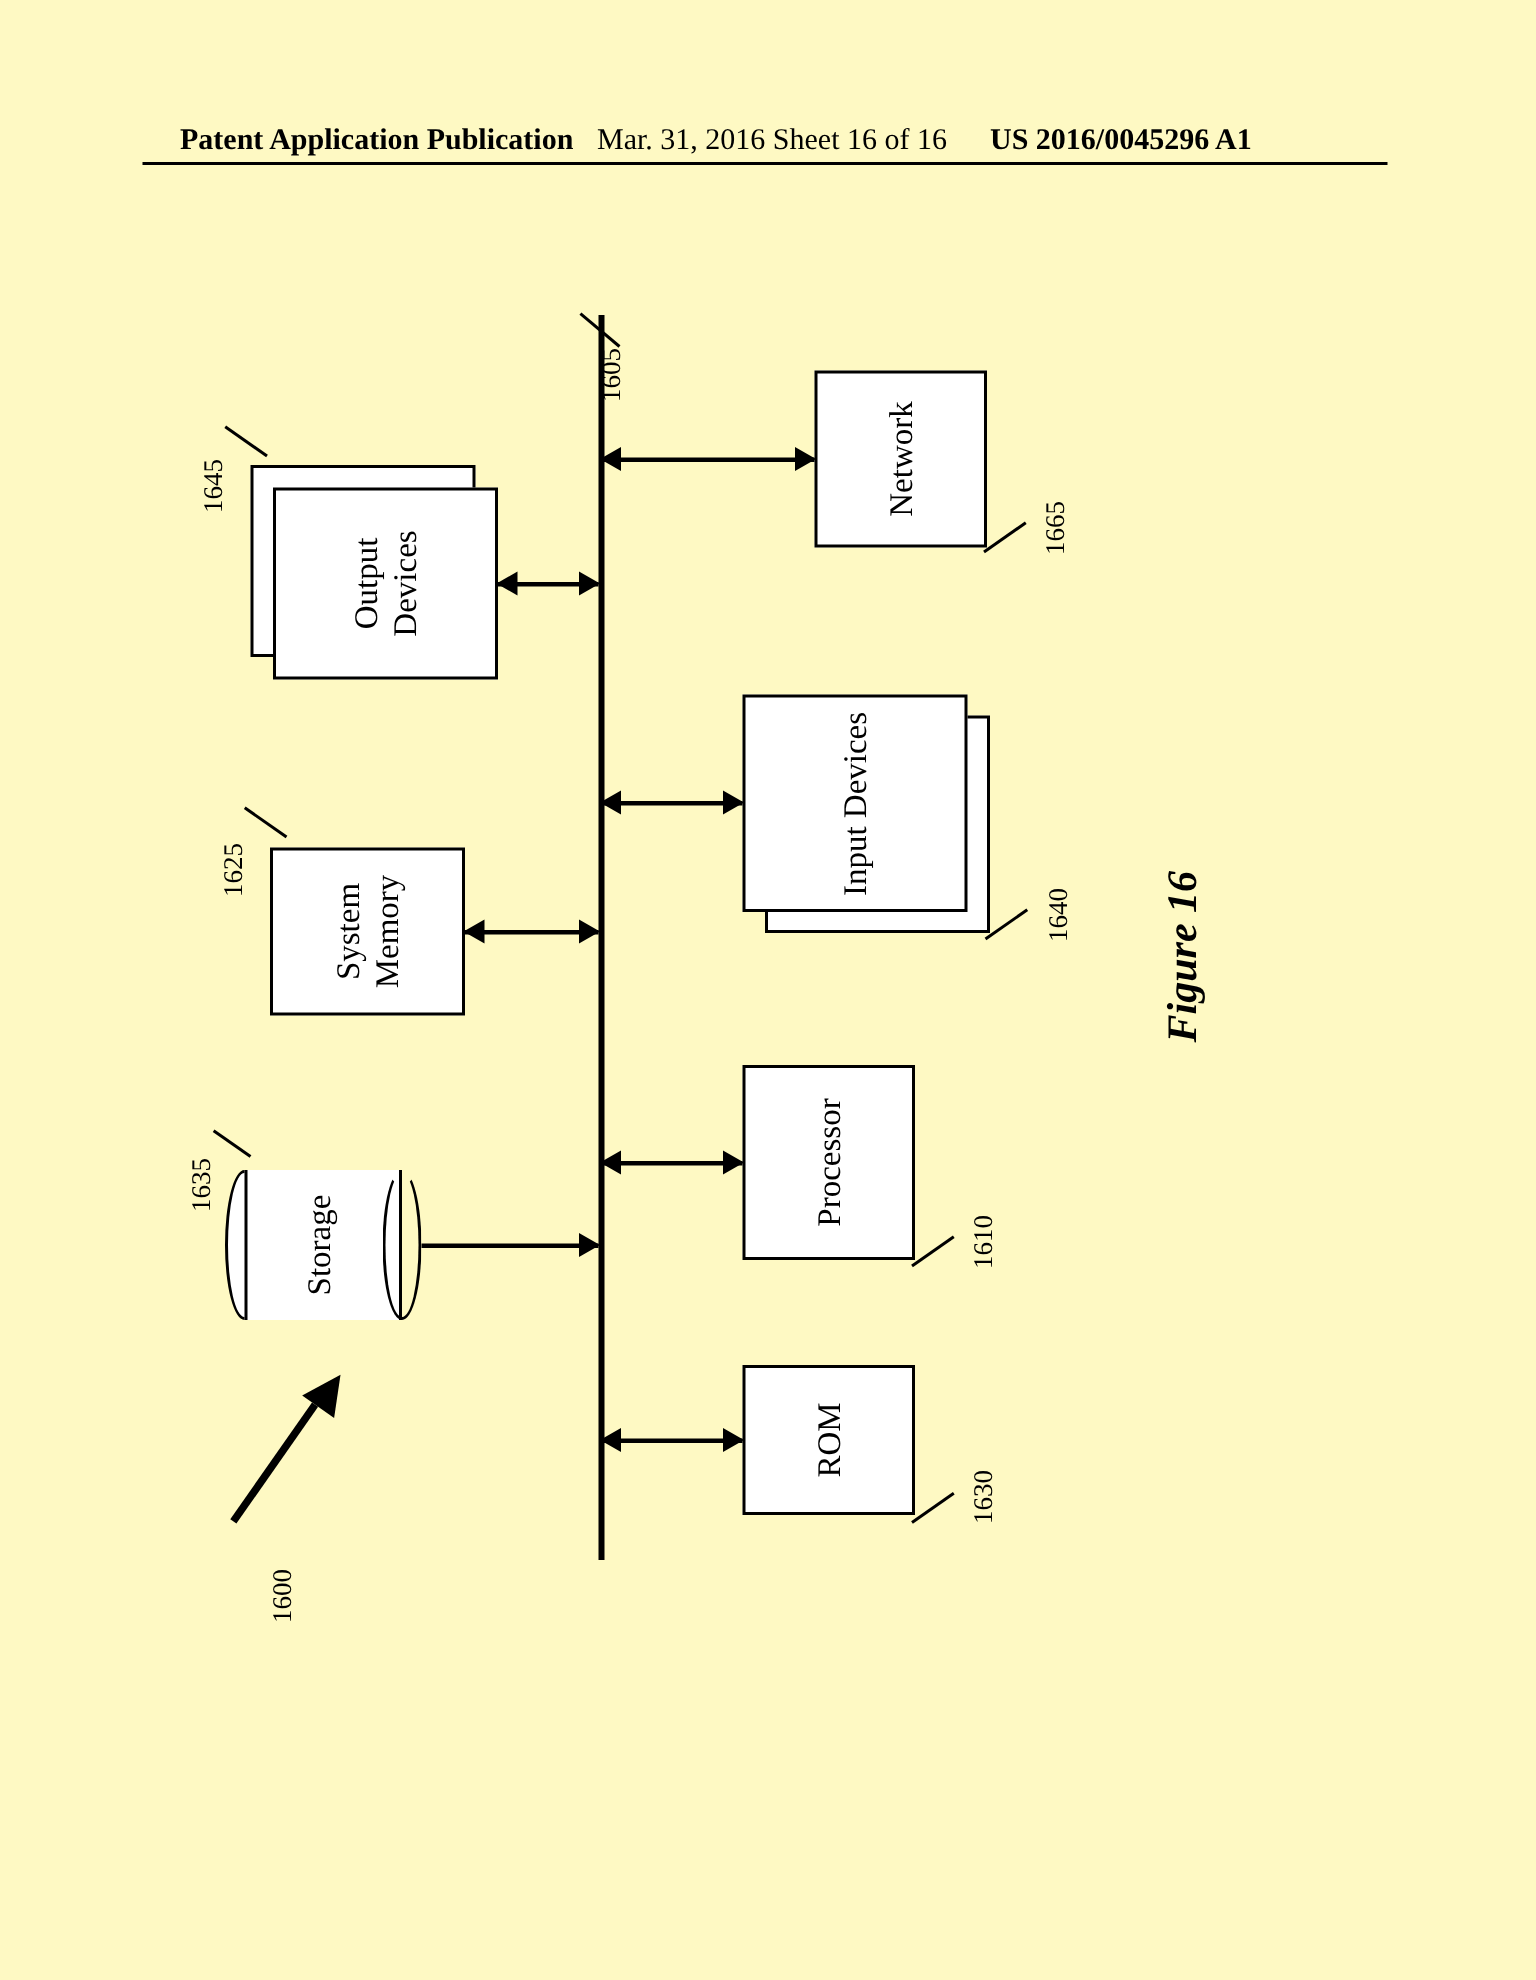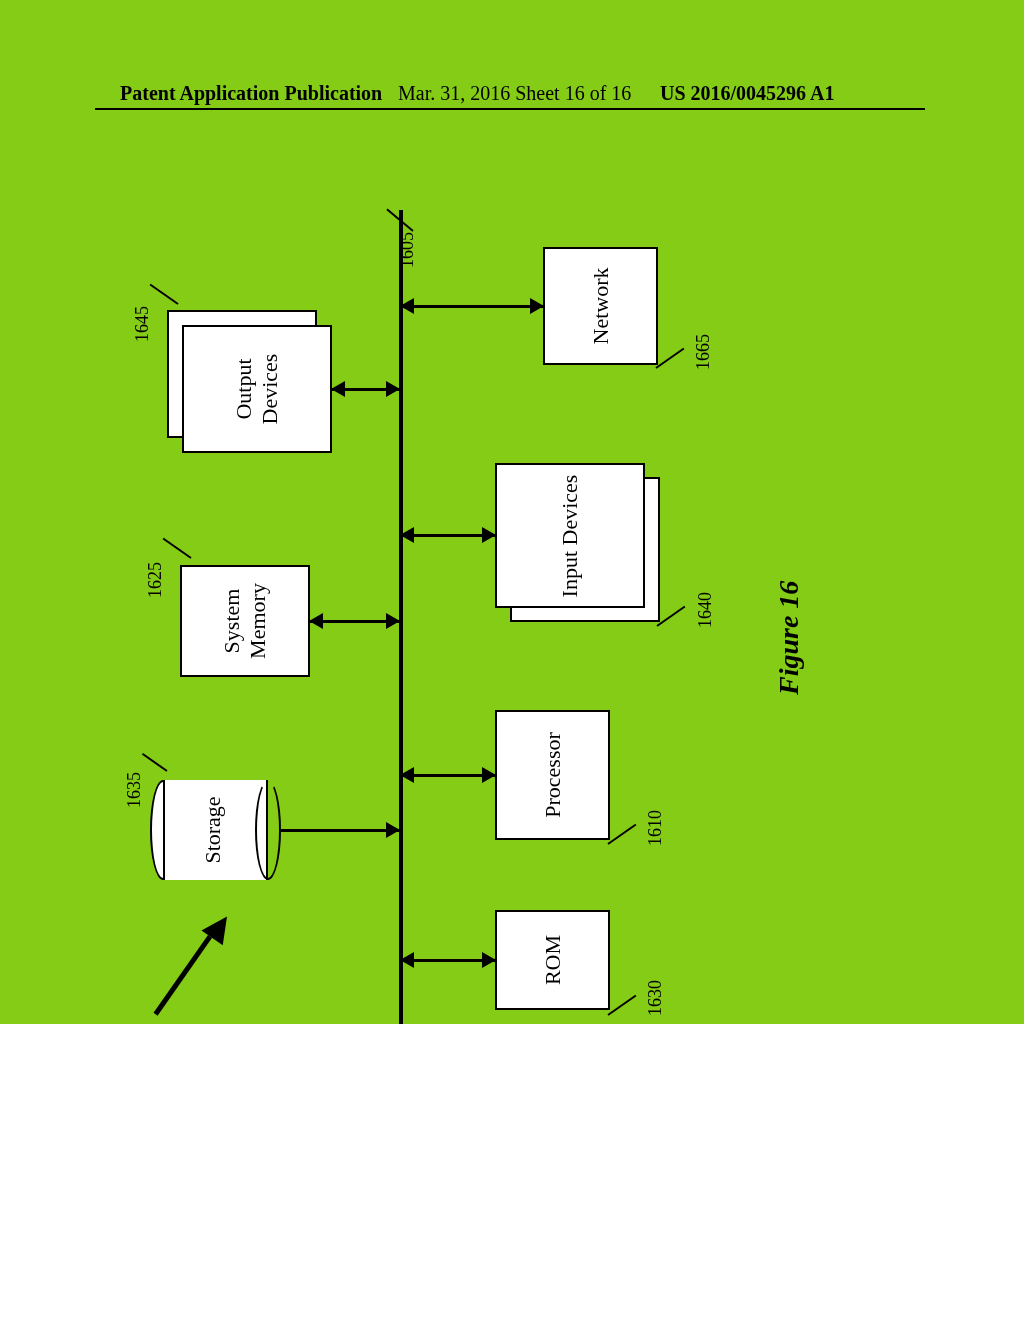--- a/index.html
+++ b/index.html
@@ -5,22 +5,22 @@
   html, body {
     margin: 0;
     padding: 0;
     background: #fff;
     font-family: "Times New Roman", Times, serif;
     color: #000;
   }
   .page {
     position: relative;
     width: 1024px;
-    height: 1024px;
-    background: #84cc16;
+    height: 1320px;
+    background: #fef9c3;
   }
   .header {
     position: absolute;
     top: 82px;
     left: 0;
     width: 100%;
     font-size: 20px;
   }
   .header-left  { position: absolute; left: 120px; font-weight: bold; }
   .header-mid   { position: absolute; left: 398px; }

